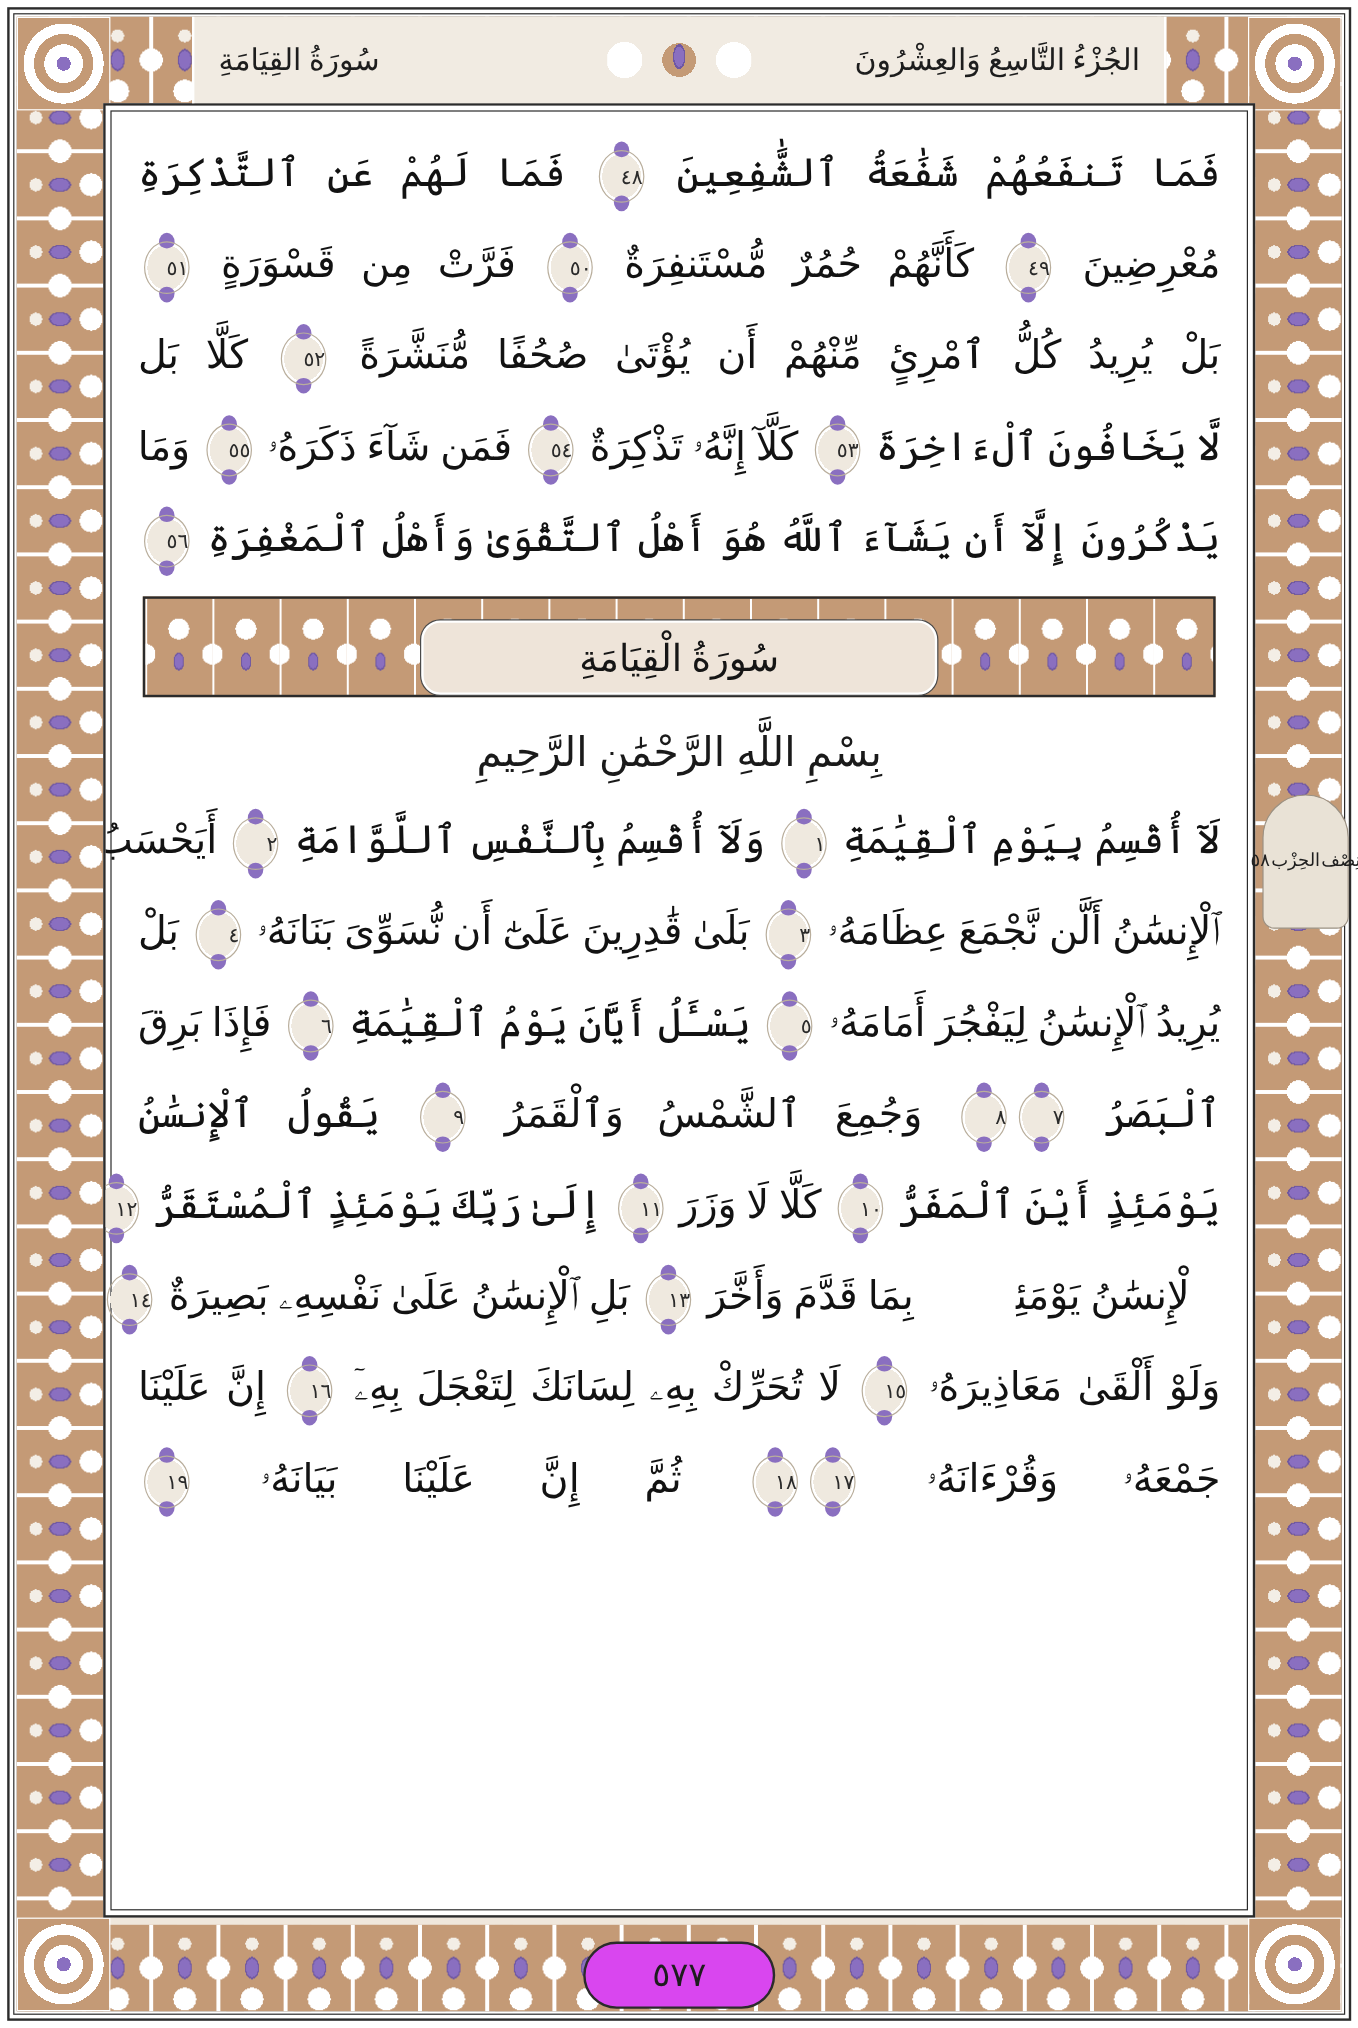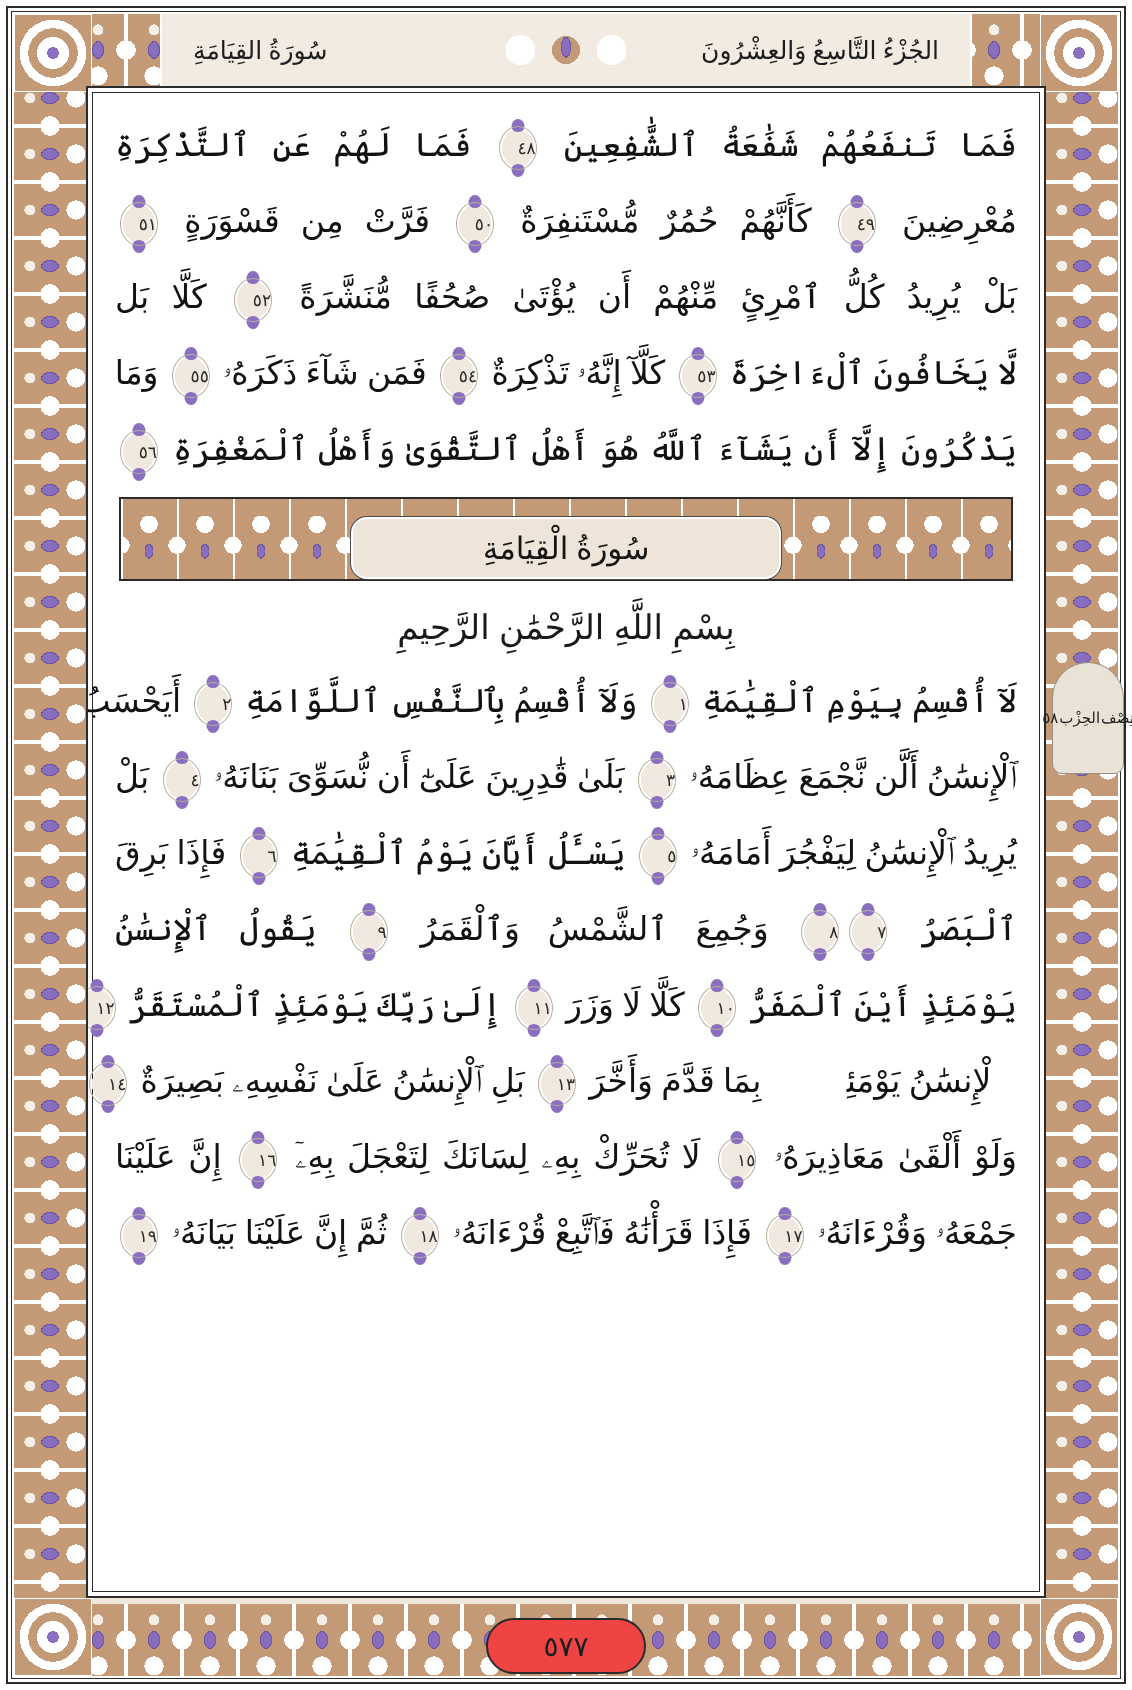--- a/index.html
+++ b/index.html
@@ -102,21 +102,21 @@
   .header-band {
     position: absolute;
     left: 160px; right: 160px; top: 14px;
     height: 72px;
     background: #f1ebe2;
     border-left: 2px solid #ffffff;
     border-right: 2px solid #ffffff;
     display: flex;
     align-items: center;
     justify-content: space-between;
-    padding: 0 31px;
+    padding: 0 20px;
     z-index: 5;
   }
   .header-band::before {
     
     content: "";
     position: absolute;
     left: 50%; top: 50%;
     transform: translate(-50%, -50%);
     width: 120px; height: 70px;
     background:
@@ -288,21 +288,21 @@
     line-height: 19px;
   }
 
   
   .pagenum-wrap {
     position: absolute;
     left: 50%;
     bottom: 16px;
     transform: translateX(-50%);
     width: 160px; height: 56px;
-    background: #ef4444;
+    background: #d946ef;
     border: 2px solid #2b2b2b;
     border-radius: 30px;
     display: flex;
     align-items: center;
     justify-content: center;
     z-index: 9;
   }
   .pagenum {
     font-family: "Liberation Serif", "DejaVu Serif", serif;
     font-size: 28px;
@@ -345,21 +345,21 @@
             </div>
           </div>
           <div class="basmala">بِسْمِ اللَّهِ الرَّحْمَٰنِ الرَّحِيمِ</div>
           <div class="aline"><span> لَآ أُقْسِمُ بِيَوْمِ ٱلْقِيَٰمَةِ </span><span class="ayah"><span>١</span></span><span> وَلَآ أُقْسِمُ بِٱلنَّفْسِ ٱللَّوَّامَةِ </span><span class="ayah"><span>٢</span></span><span> أَيَحْسَبُ </span></div>
           <div class="aline"><span> ٱلْإِنسَٰنُ أَلَّن نَّجْمَعَ عِظَامَهُۥ </span><span class="ayah"><span>٣</span></span><span> بَلَىٰ قَٰدِرِينَ عَلَىٰٓ أَن نُّسَوِّىَ بَنَانَهُۥ </span><span class="ayah"><span>٤</span></span><span> بَلْ </span></div>
           <div class="aline"><span> يُرِيدُ ٱلْإِنسَٰنُ لِيَفْجُرَ أَمَامَهُۥ </span><span class="ayah"><span>٥</span></span><span> يَسْـَٔلُ أَيَّانَ يَوْمُ ٱلْقِيَٰمَةِ </span><span class="ayah"><span>٦</span></span><span> فَإِذَا بَرِقَ </span></div>
           <div class="aline"><span> ٱلْبَصَرُ </span><span class="ayah"><span>٧</span></span><span class="ayah"><span>٨</span></span><span> وَجُمِعَ ٱلشَّمْسُ وَٱلْقَمَرُ </span><span class="ayah"><span>٩</span></span><span> يَقُولُ ٱلْإِنسَٰنُ </span></div>
           <div class="aline"><span> يَوْمَئِذٍ أَيْنَ ٱلْمَفَرُّ </span><span class="ayah"><span>١٠</span></span><span> كَلَّا لَا وَزَرَ </span><span class="ayah"><span>١١</span></span><span> إِلَىٰ رَبِّكَ يَوْمَئِذٍ ٱلْمُسْتَقَرُّ </span><span class="ayah"><span>١٢</span></span></div>
           <div class="aline"><span> ٱلْإِنسَٰنُ يَوْمَئِذٍۭ بِمَا قَدَّمَ وَأَخَّرَ </span><span class="ayah"><span>١٣</span></span><span> بَلِ ٱلْإِنسَٰنُ عَلَىٰ نَفْسِهِۦ بَصِيرَةٌ </span><span class="ayah"><span>١٤</span></span></div>
           <div class="aline"><span> وَلَوْ أَلْقَىٰ مَعَاذِيرَهُۥ </span><span class="ayah"><span>١٥</span></span><span> لَا تُحَرِّكْ بِهِۦ لِسَانَكَ لِتَعْجَلَ بِهِۦٓ </span><span class="ayah"><span>١٦</span></span><span> إِنَّ عَلَيْنَا </span></div>
-          <div class="aline"><span> جَمْعَهُۥ وَقُرْءَانَهُۥ </span><span class="ayah"><span>١٧</span></span><span> فَإِذَا قَرَأْنَٰهُ فَٱتَّبِعْ قُرْءَانَهُۥ </span><span class="ayah"><span>١٨</span></span><span> ثُمَّ إِنَّ عَلَيْنَا بَيَانَهُۥ </span><span class="ayah"><span>١٩</span></span></div>
+          <div class="aline"><span> جَمْعَهُۥ وَقُرْءَانَهُۥ </span><span class="ayah"><span>١٧</span></span><span class="ayah"><span>١٨</span></span><span> ثُمَّ إِنَّ عَلَيْنَا بَيَانَهُۥ </span><span class="ayah"><span>١٩</span></span></div>
         </div>
     </div>
   </div>
 
   <div class="hizb">
     <span>نِصْف</span>
     <span>الحِزْب</span>
     <span>٥٨</span>
   </div>
 

